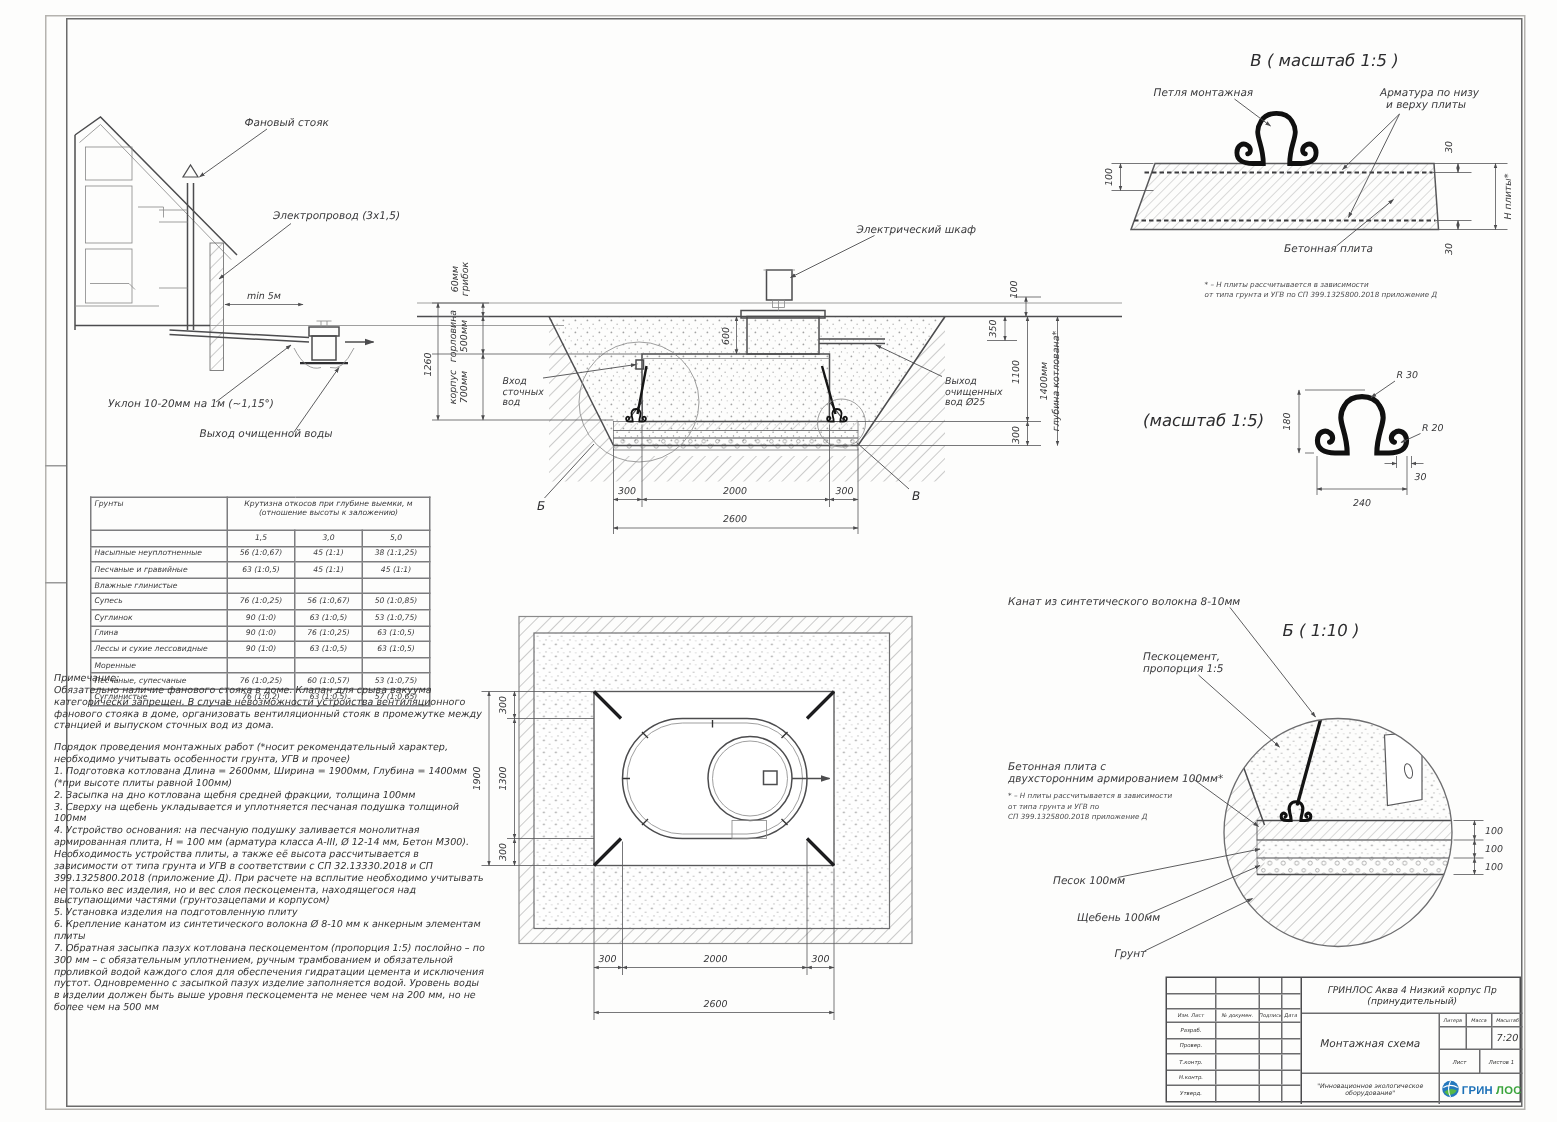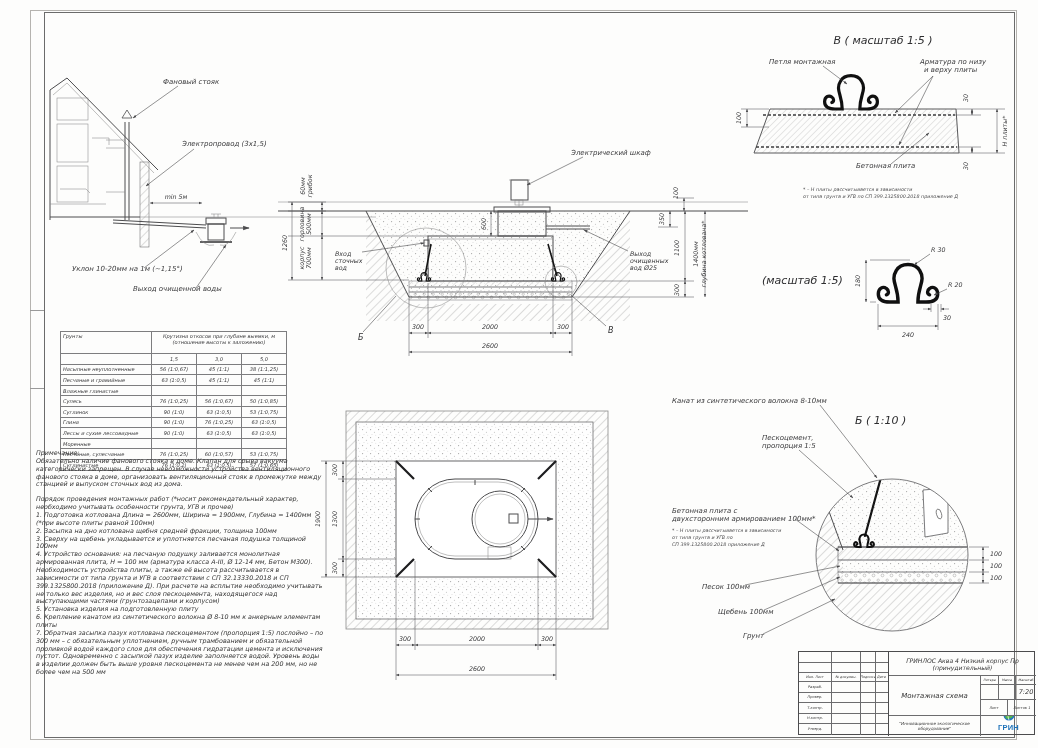--- a/index.html
+++ b/index.html
@@ -24,31 +24,31 @@
          color:#333;line-height:1.24;}
   .notes div{margin:0;}
   .notes .gap{height:7px;}
   table.soil{position:absolute;left:60px;top:331px;border-collapse:collapse;
              font:italic 5.1px "DejaVu Sans",sans-serif;color:#3a3a3c;}
   table.soil td{border:.6px solid #7d7d7f;padding:.5px 2px;height:8.6px;font-weight:normal;}
   table.soil td.c{text-align:center;width:40px;}
   table.soil td.l{width:86px;}
   
   .tb{position:absolute;left:777px;top:651px;width:237px;height:84px;border:1.3px solid #4c4c4e;
-      box-sizing:border-box;font:italic 5px "DejaVu Sans",sans-serif;color:#333;margin-left:21px;}
+      box-sizing:border-box;font:italic 5px "DejaVu Sans",sans-serif;color:#333;}
   .tb *{box-sizing:border-box;}
   .tb .cell{position:absolute;border-right:.6px solid #6c6c6e;border-bottom:.6px solid #6c6c6e;
             overflow:hidden;display:flex;align-items:center;justify-content:center;text-align:center;}
   .tb .rev{position:absolute;left:0;top:0;width:90px;height:84px;border-right:1px solid #4c4c4e;}
   .tb .rev .rrow{display:flex;height:10.5px;border-bottom:.6px solid #6c6c6e;}
   .tb .rev .rrow.hd{height:9px;}
   .tb .rev .rc{border-right:.6px solid #6c6c6e;overflow:hidden;display:flex;align-items:center;
                justify-content:center;font-size:3.4px;}
   .tb .rev .rc1{width:33px;} .tb .rev .rc2{width:29px;} .tb .rev .rc3{width:15px;} .tb .rev .rc4{width:11px;border-right:none;}
-  .logo{display:flex;align-items:center;gap:2px;flex-direction:column;}
+  .logo{display:flex;align-items:center;gap:2px;}
   .logo .lt{font:bold 7.5px "Liberation Sans",sans-serif;font-style:normal;letter-spacing:.2px;}
 </style>
 </head>
 <body>
 
 <div id="page">
   <div class="frame-outer"></div>
   <div class="frame-inner"></div>
   <div class="tick" style="top:310px"></div>
   <div class="tick" style="top:388px"></div>

